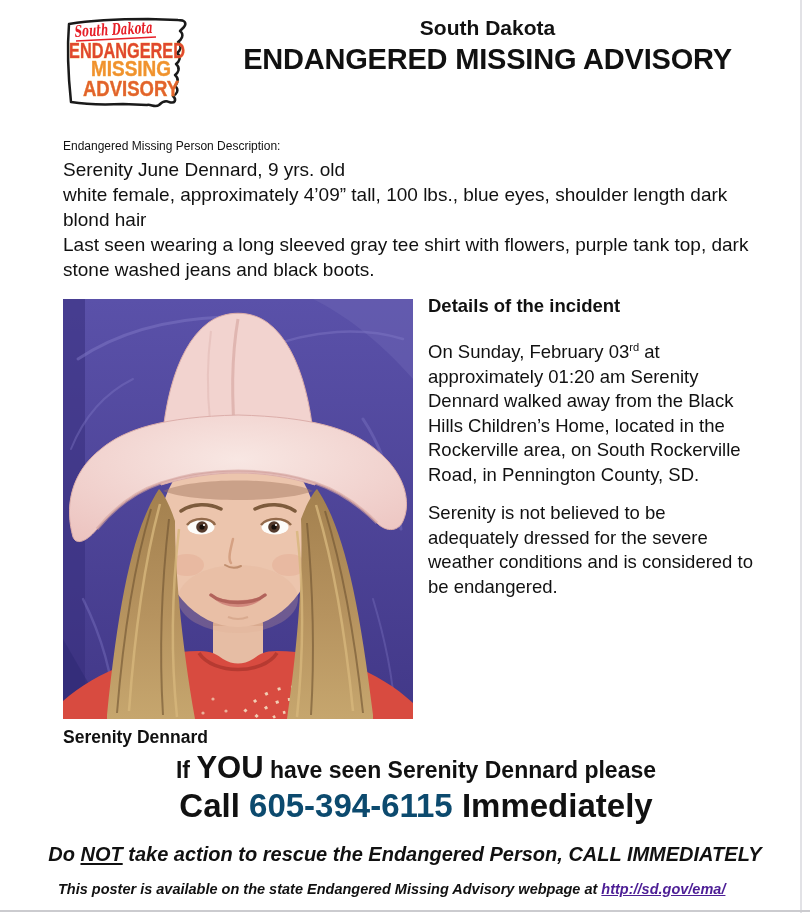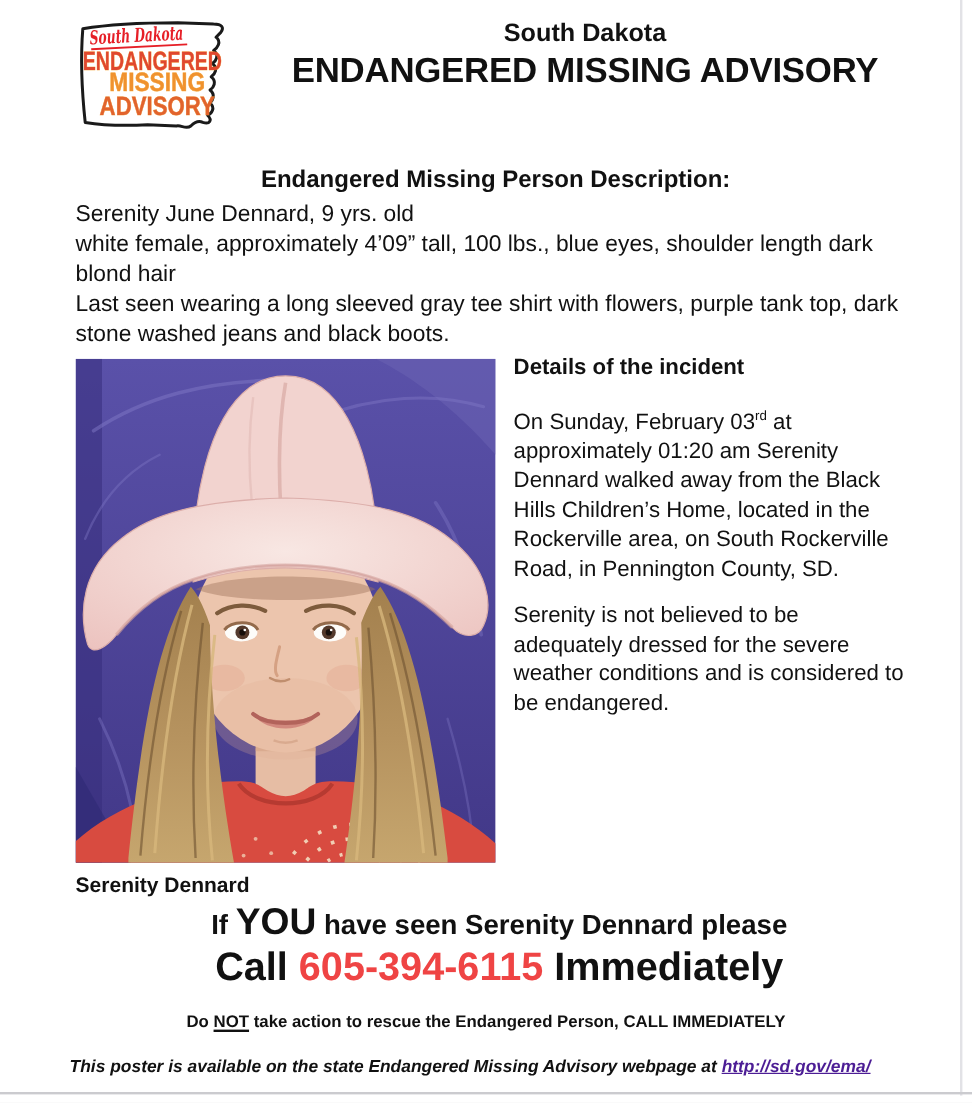--- a/index.html
+++ b/index.html
@@ -13,41 +13,41 @@
 
   
   .logo { position:absolute; left:63px; top:14px; width:175px; height:97px; }
   .hdr-text { position:absolute; left:180px; top:16px; width:615px; text-align:center; }
   .hdr-region { font-size:21px; font-weight:bold; }
   .hdr-title  { font-size:29px; font-weight:bold; letter-spacing:-0.2px; white-space:nowrap; margin-top:3px; }
   .hdr-issued { font-size:17px; margin-top:4px; }
 
   
   .desc { position:absolute; left:63px; top:139px; width:700px; }
-  .desc-heading { font-size:20px; font-weight:bold; margin-bottom:4px;text-align:center; }
+  .desc-heading { font-size:12px; font-weight:normal; margin-bottom:4px; }
   .desc-line { font-size:19px; line-height:25px; }
 
   
   .photo-wrap { position:absolute; left:63px; top:299px; width:420px; }
   .photo { width:350px; height:420px; display:block; }
   .photo-caption { font-weight:bold; font-size:17.5px; margin-top:8px; }
 
   .incident { position:absolute; left:428px; top:295px; width:333px; }
   .incident-heading { font-size:18.5px; font-weight:bold; margin-bottom:18px; }
   .incident-p { font-size:18.5px; line-height:24.5px; margin:0 0 14px 0; white-space:pre-wrap; }
   .incident-p sup { font-size:60%; vertical-align:super; }
 
   
   .cta { position:absolute; left:0; top:750px; width:810px; text-align:center;margin-left:11px; }
   .cta-line1 { font-size:23px; font-weight:bold; white-space:pre-wrap; }
   .cta-you   { font-size:31px; }
   .cta-line2 { font-size:33px; font-weight:bold; margin-top:1px; white-space:pre-wrap; }
 
   .warning { position:absolute; left:0; top:843px; width:810px; text-align:center;
-             font-size:14px; font-weight:bold; white-space:pre-wrap; }
+             font-size:20px; font-weight:bold; white-space:pre-wrap;font-style:italic; }
   .warning .u { text-decoration:underline; text-decoration-thickness:2px; text-underline-offset:2px; }
 
   .footer { position:absolute; left:58px; top:881px; font-size:14.5px; font-weight:bold;
             font-style:italic; white-space:pre-wrap; }
   .footer a { text-decoration:underline; }
 </style>
 </head>
 <body>
 
 <div class="page">
@@ -193,21 +193,21 @@
   </figure>
 
   <section class="incident">
     <div class="incident-heading">Details of the incident</div>
     <p class="incident-p"><span>On Sunday, February 03</span><sup>rd</sup><span> at approximately 01:20 am Serenity Dennard walked away from the Black Hills Children’s Home, located in the Rockerville area, on South Rockerville Road, in Pennington County, SD.</span></p>
     <p class="incident-p">Serenity is not believed to be adequately dressed for the severe weather conditions and is considered to be endangered.</p>
   </section>
 
   <section class="cta">
     <div class="cta-line1"><span>If </span><span class="cta-you">YOU</span><span> have seen Serenity Dennard please</span></div>
-    <div class="cta-line2"><span>Call </span><span style="color: #ef4444;">605-394-6115</span><span> Immediately</span></div>
+    <div class="cta-line2"><span>Call </span><span style="color: #0c4a6e;">605-394-6115</span><span> Immediately</span></div>
   </section>
 
   <div class="warning"><span>Do </span><span class="u">NOT</span><span> take action to rescue the Endangered Person, CALL IMMEDIATELY</span></div>
 
   <div class="footer"><span>This poster is available on the state Endangered Missing Advisory webpage at </span><a href="#" style="color: #4c1d95;">http://sd.gov/ema/</a></div>
 
   <div class="edge-right"></div>
   <div class="edge-bottom"></div>
 </div>
 

